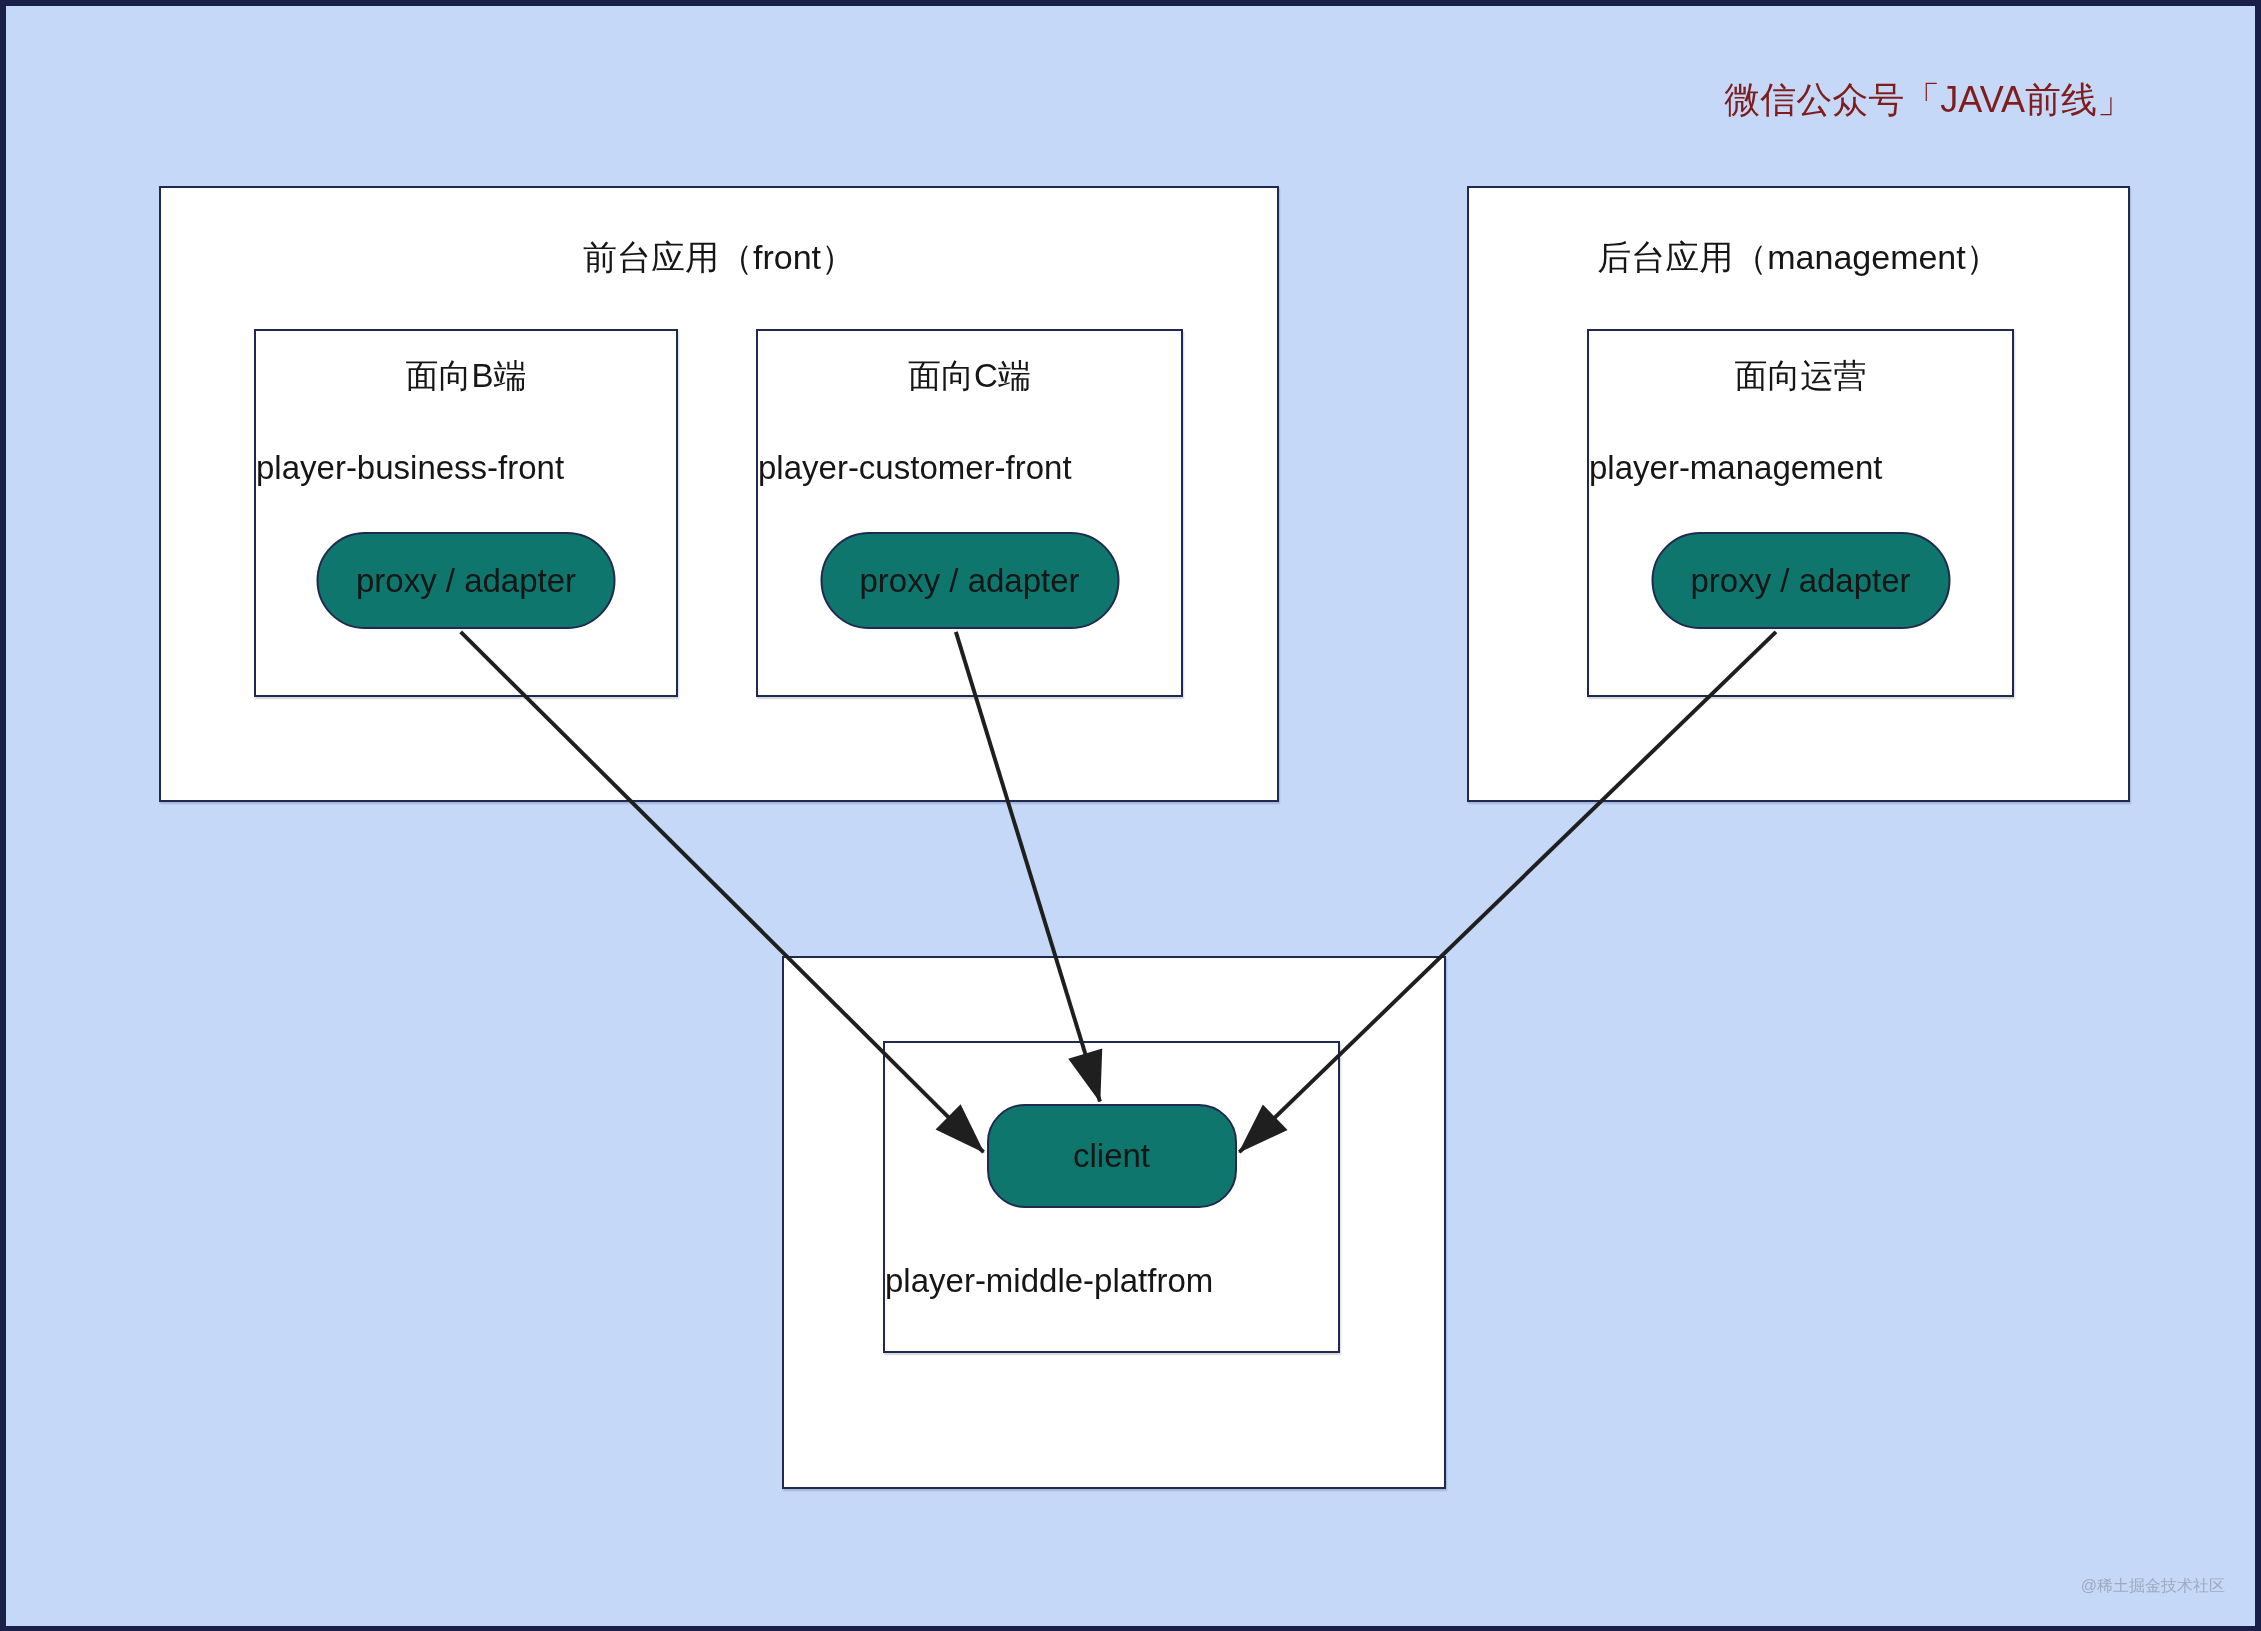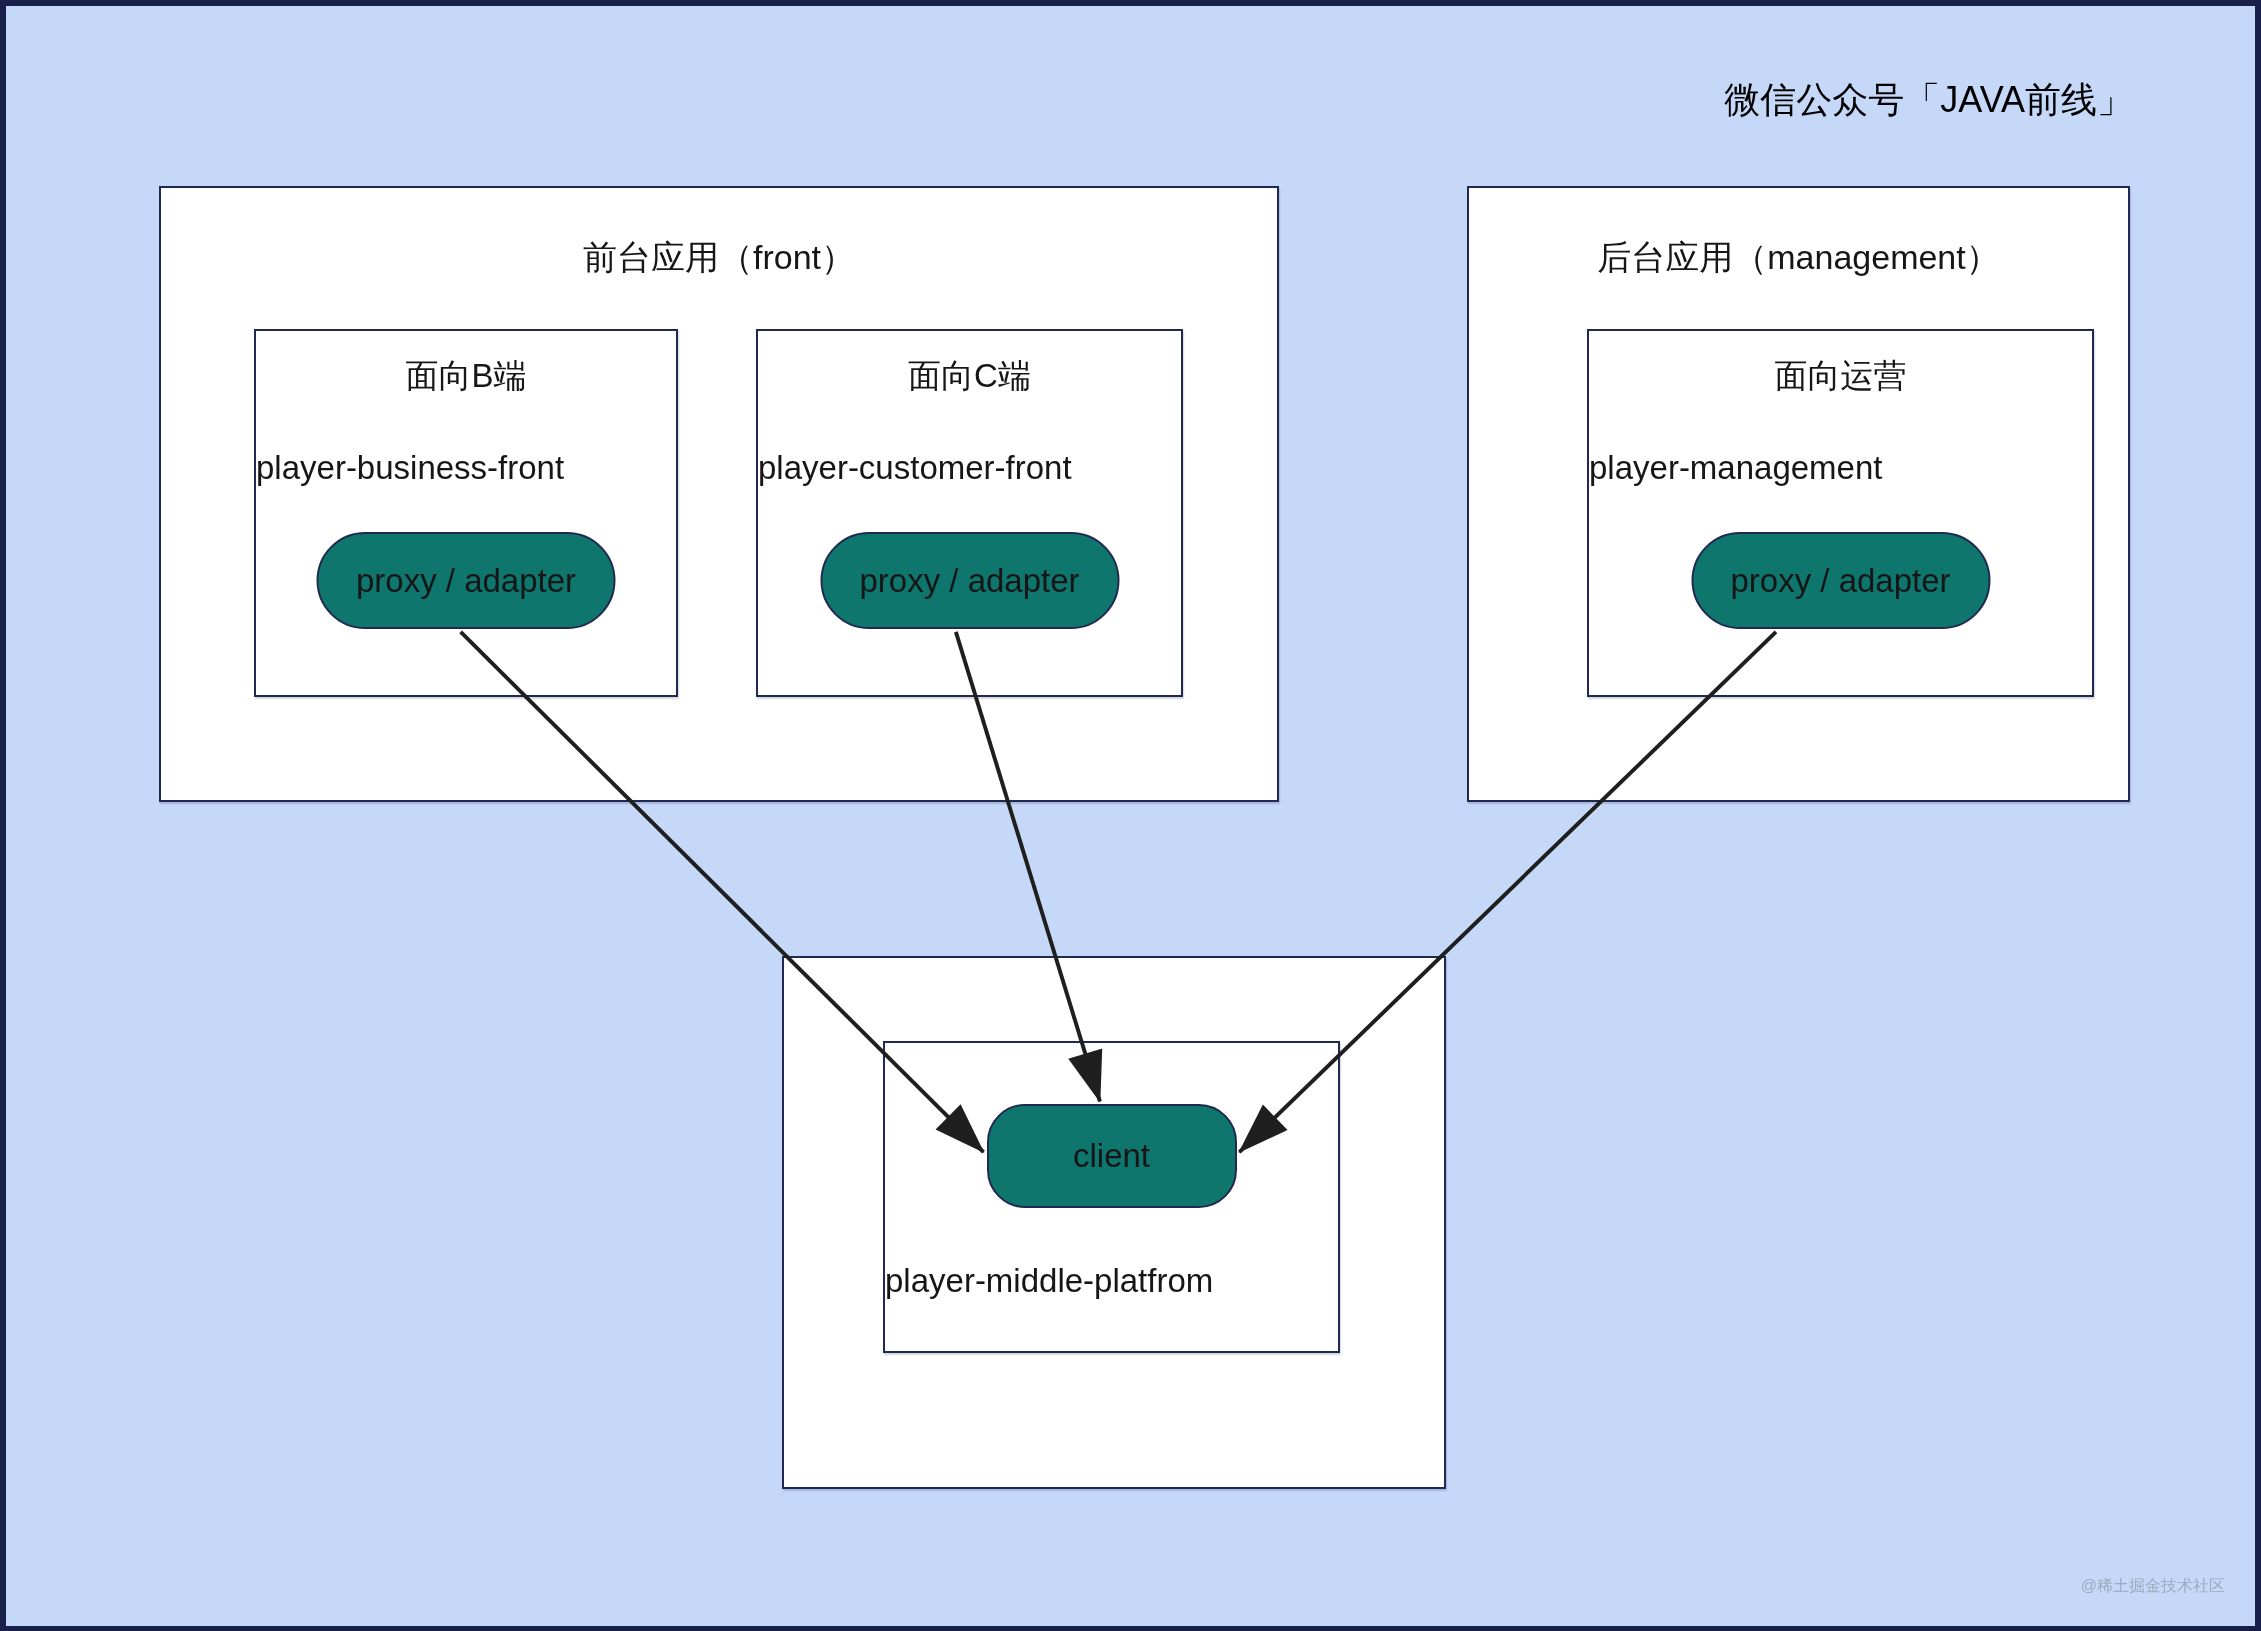--- a/index.html
+++ b/index.html
@@ -18,21 +18,21 @@
     font-family: "Liberation Sans", sans-serif;
     color: #161616;
   }
   .brand {
     position: absolute;
     top: 74px;
     right: 122px;
     font-size: 36px;
     line-height: 39px;
     font-weight: 500;
-    color: #000000;
+    color: #7f1d1d;
     white-space: nowrap;
   }
   .group {
     position: absolute;
     background: #ffffff;
     border: 2.6px solid #20294f;
     box-sizing: border-box;
     box-shadow: 1.3px 2px 1.3px rgba(20, 30, 70, 0.18);
   }
   .group-title {
@@ -93,21 +93,21 @@
     top: 61px;
     width: 250px;
     height: 104px;
     border-radius: 38px;
   }
   #front-group   { left: 153px;  top: 180px;  width: 1120px; height: 616px; padding-left: 30px; }
   #mgmt-group    { left: 1461px; top: 180px;  width: 663px; height: 616px; }
   #middle-group  { left: 776px; top: 950px; width: 664px; height: 533px; }
   #business-box  { left: 93px;  top: 141px;  width: 424px;  height: 368px; }
   #customer-box  { left: 595px;  top: 141px;  width: 427px;  height: 368px; }
-  #ops-box       { left: 118px;  top: 141px;  width: 507px;  height: 368px; }
+  #ops-box       { left: 118px;  top: 141px;  width: 427px;  height: 368px; }
   #platform-box  { left: 99px;  top: 83px;  width: 457px;  height: 312px; }
   #platform-service {
     top: 219px;
   }
   .middle-title {
     top: 444px;
   }
   .arrows {
     position: absolute;
     left: -6.6px;

